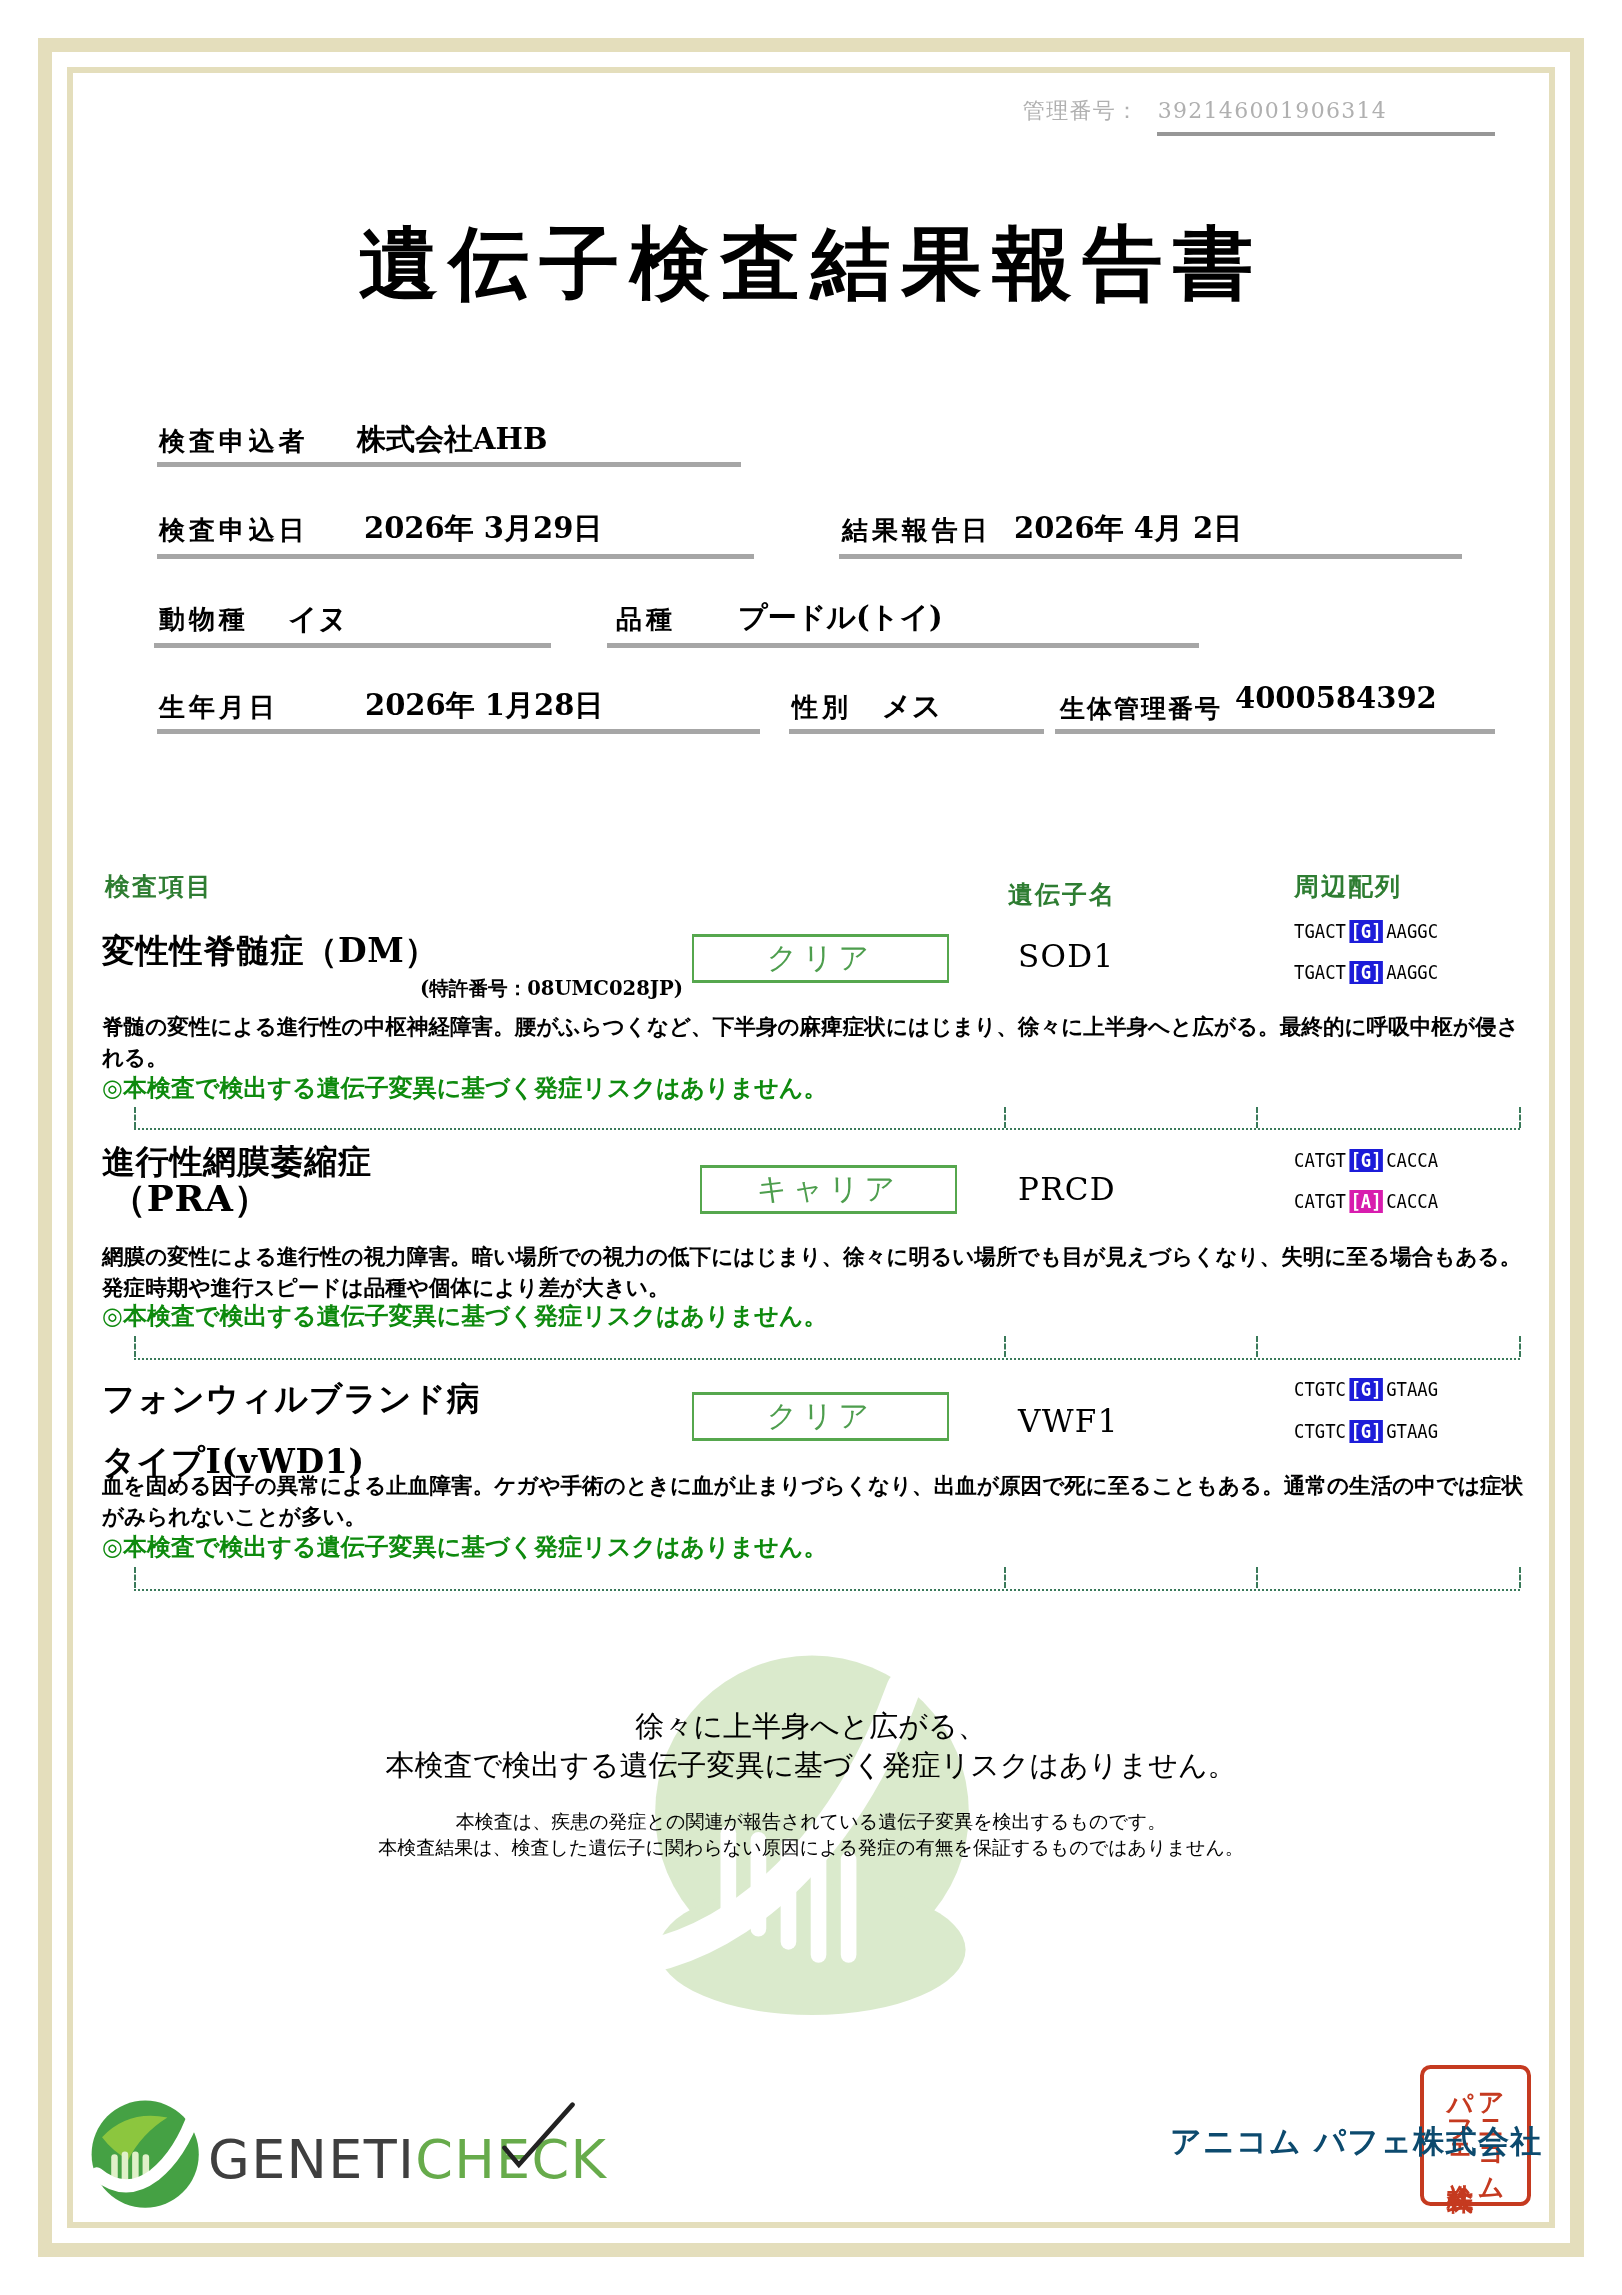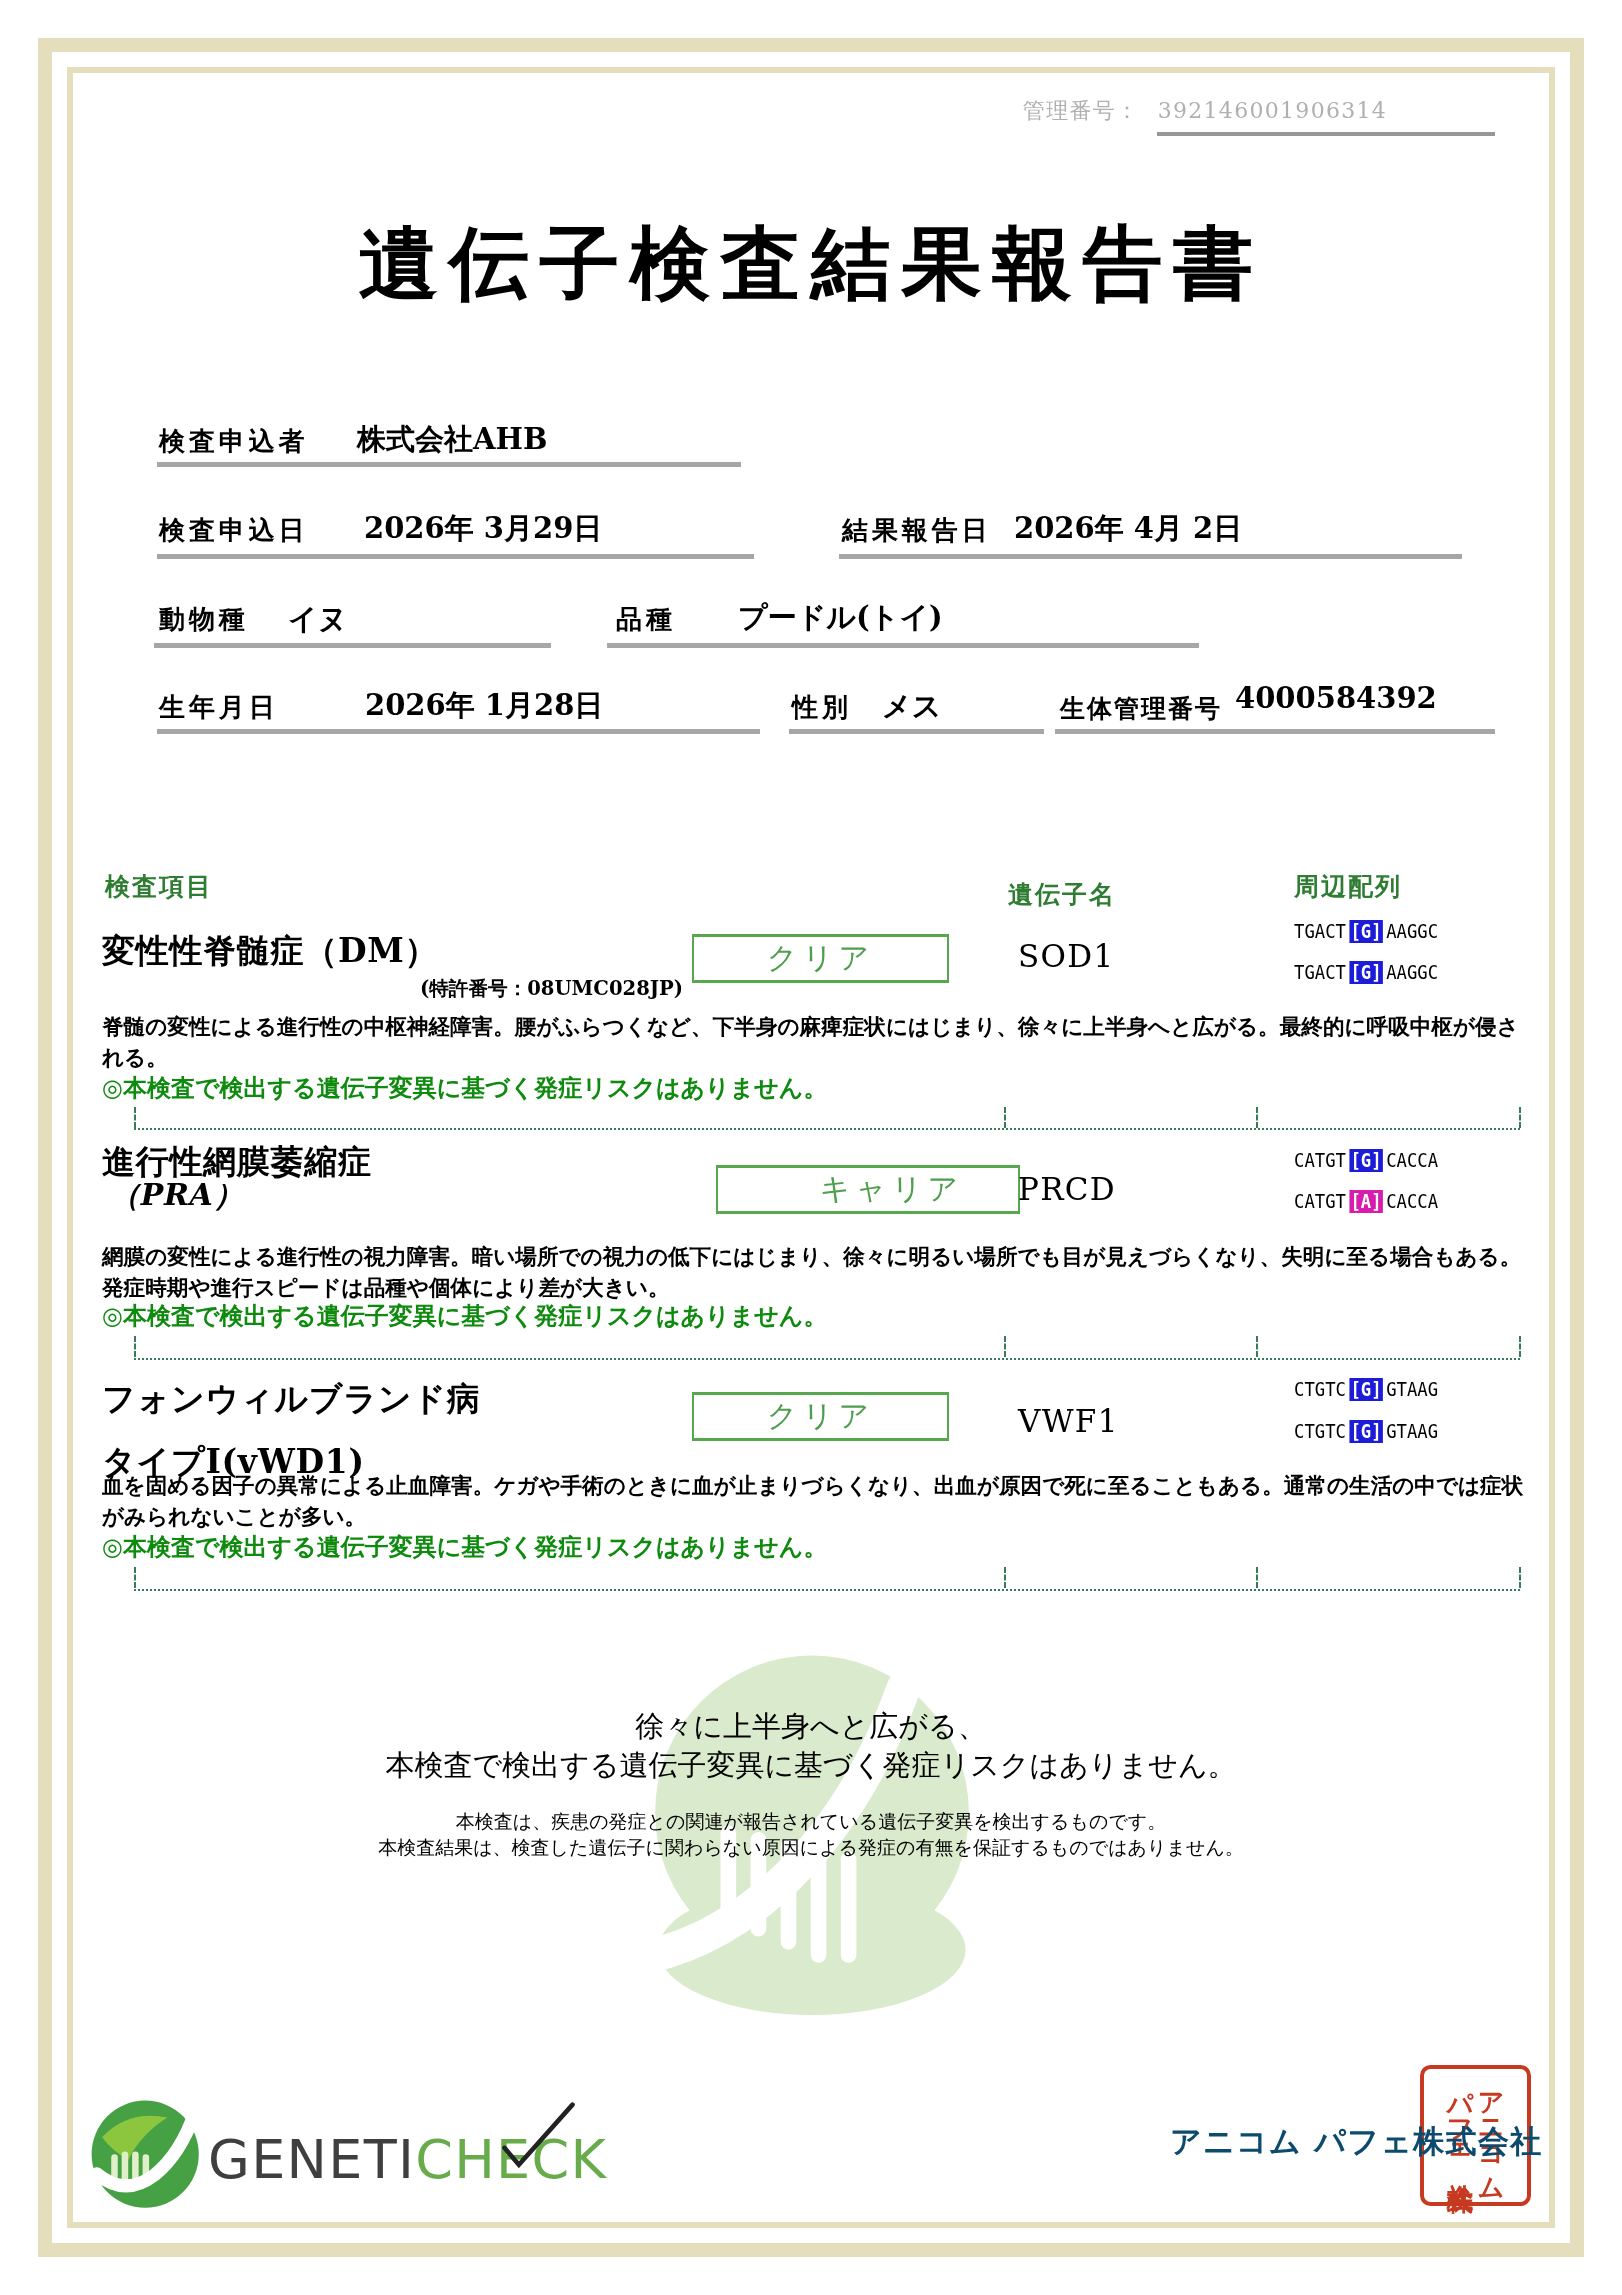--- a/index.html
+++ b/index.html
@@ -111,22 +111,22 @@
   </div>
   <div class="abs desc" style="left:102px;top:1011px;">脊髄の変性による進行性の中枢神経障害。腰がふらつくなど、下半身の麻痺症状にはじまり、徐々に上半身へと広がる。最終的に呼吸中枢が侵される。</div>
   <div class="abs risk" style="left:102px;top:1072px;">◎本検査で検出する遺伝子変異に基づく発症リスクはありません。</div>
   <div class="abs tick" style="left:134px;top:1107px;"></div>
   <div class="abs tick" style="left:1004px;top:1107px;"></div>
   <div class="abs tick" style="left:1256px;top:1107px;"></div>
   <div class="abs tick" style="left:1519px;top:1107px;"></div>
   <div class="abs sep-h" style="top:1128px;"></div>
 
   <div class="abs disease" style="left:102px;top:1140px;">進行性網膜萎縮症</div>
-  <div class="abs disease" style="left:110px;top:1175px;font-size:30px;font-style:italic;">（PRA）</div>
-  <div class="abs result-btn" style="left:716px;top:1165px;padding-left:47px;">キャリア</div>
+  <div class="abs disease" style="left:110px;top:1175px;font-size:36px;">（PRA）</div>
+  <div class="abs result-btn" style="left:700px;top:1165px;">キャリア</div>
   <div class="abs gene" style="left:1018px;top:1171px;">PRCD</div>
   <div class="abs seq" style="left:1294px;top:1149px;">
     <span>CATGT</span><span class="mut" style="background-color: rgb(28, 28, 217);">[G]</span><span>CACCA</span>
   </div>
   <div class="abs seq" style="left:1294px;top:1190px;">
     <span>CATGT</span><span class="mut" style="background-color: rgb(216, 28, 174);">[A]</span><span>CACCA</span>
   </div>
   <div class="abs desc" style="left:102px;top:1241px;">網膜の変性による進行性の視力障害。暗い場所での視力の低下にはじまり、徐々に明るい場所でも目が見えづらくなり、失明に至る場合もある。発症時期や進行スピードは品種や個体により差が大きい。</div>
   <div class="abs risk" style="left:102px;top:1300px;">◎本検査で検出する遺伝子変異に基づく発症リスクはありません。</div>
   <div class="abs tick" style="left:134px;top:1336px;"></div>

